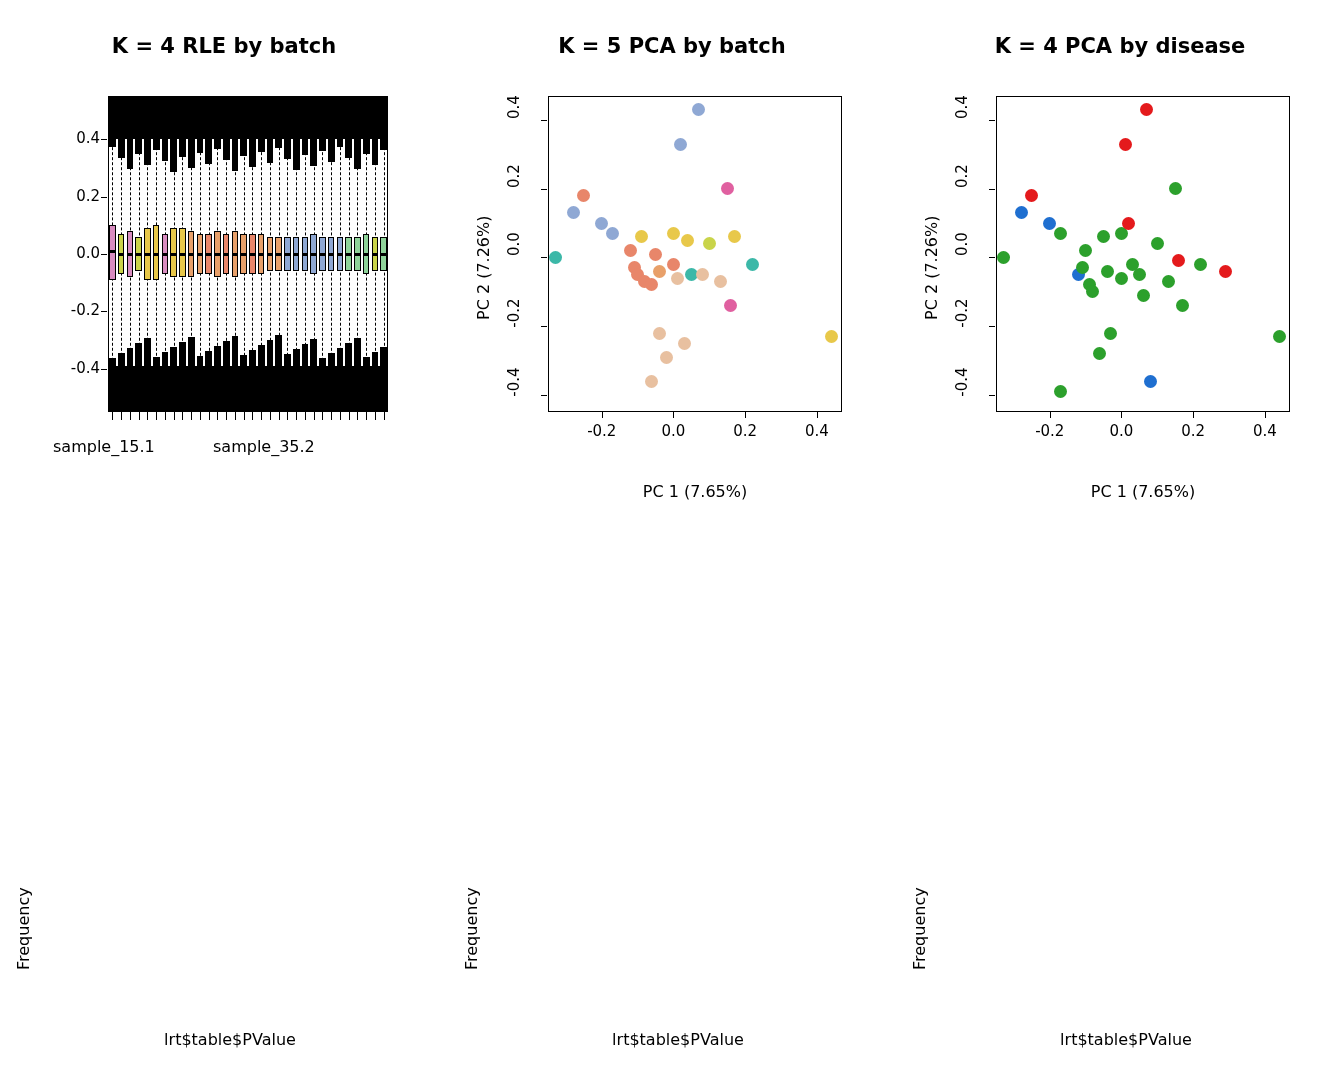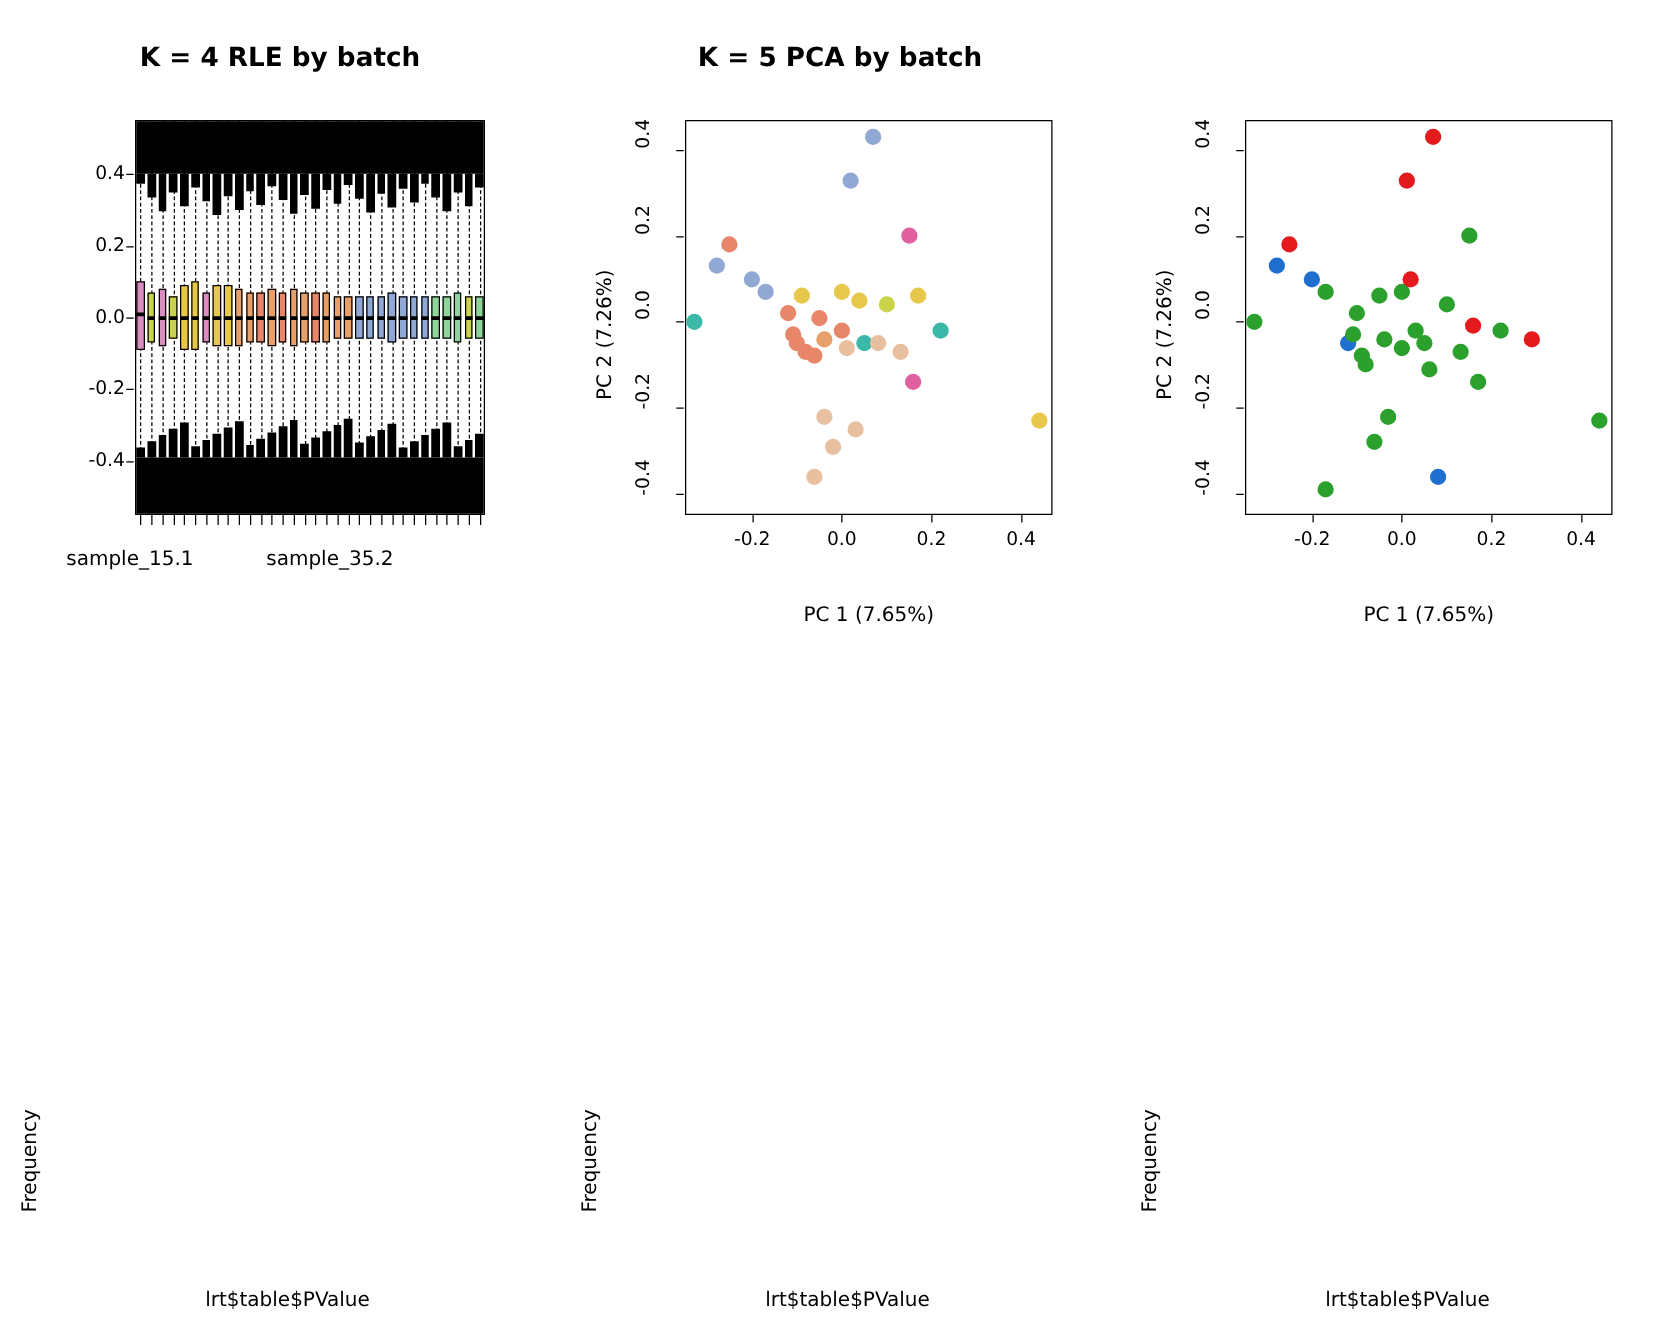--- a/index.html
+++ b/index.html
@@ -292,20 +292,21 @@
         <div class="dot" style="left:276.3536585365854px;top:299.02173913043475px;background:#e060a0;"></div>
         <div class="dot" style="left:279.9390243902439px;top:230.32608695652175px;background:#e8c84a;"></div>
         <div class="dot" style="left:297.8658536585366px;top:257.804347826087px;background:#3cb8a8;"></div>
         <div class="dot" style="left:376.74390243902445px;top:329.9347826086956px;background:#e8c84a;"></div>
       </div>
     <div class="ylab-rot" style="left:26px;top:320px;">PC 2 (7.26%)</div>
     <div class="xlab" style="left:100px;top:482px;width:294px;">PC 1 (7.65%)</div>
   </div>
 
   <div class="panel">
+    <div class="title big">K = 4 PCA by disease</div>
     <div class="plotbox" id="pcad-box" style="left:100px;top:96px;width:294px;height:316px;"></div>
     <div id="pcad-axis">
         <div class="tick" style="left:153.78048780487802px;top:412px;"></div>
         <div class="ticklab" style="left:123.78048780487802px;top:422px;width:60px;text-align:center;">-0.2</div>
         <div class="tick" style="left:225.4878048780488px;top:412px;"></div>
         <div class="ticklab" style="left:195.4878048780488px;top:422px;width:60px;text-align:center;">0.0</div>
         <div class="tick" style="left:297.19512195121956px;top:412px;"></div>
         <div class="ticklab" style="left:267.19512195121956px;top:422px;width:60px;text-align:center;">0.2</div>
         <div class="tick" style="left:368.9024390243903px;top:412px;"></div>
         <div class="ticklab" style="left:338.9024390243903px;top:422px;width:60px;text-align:center;">0.4</div>

